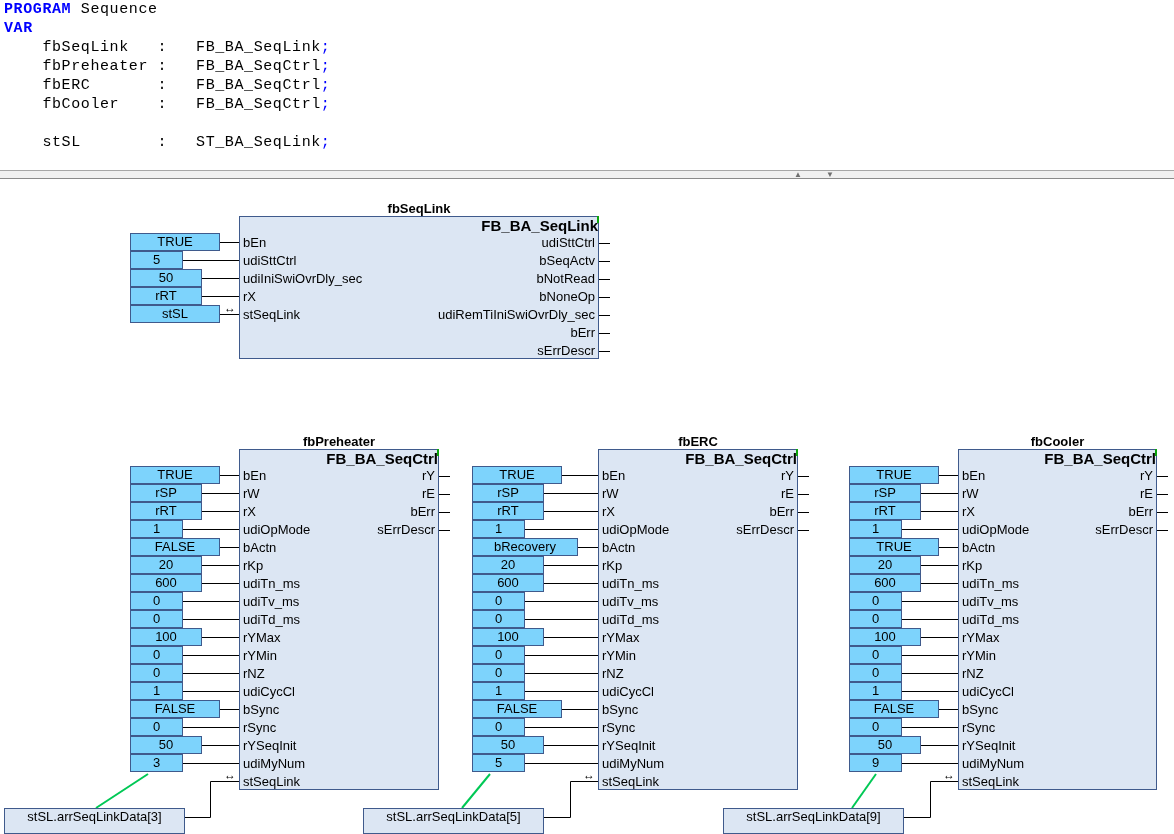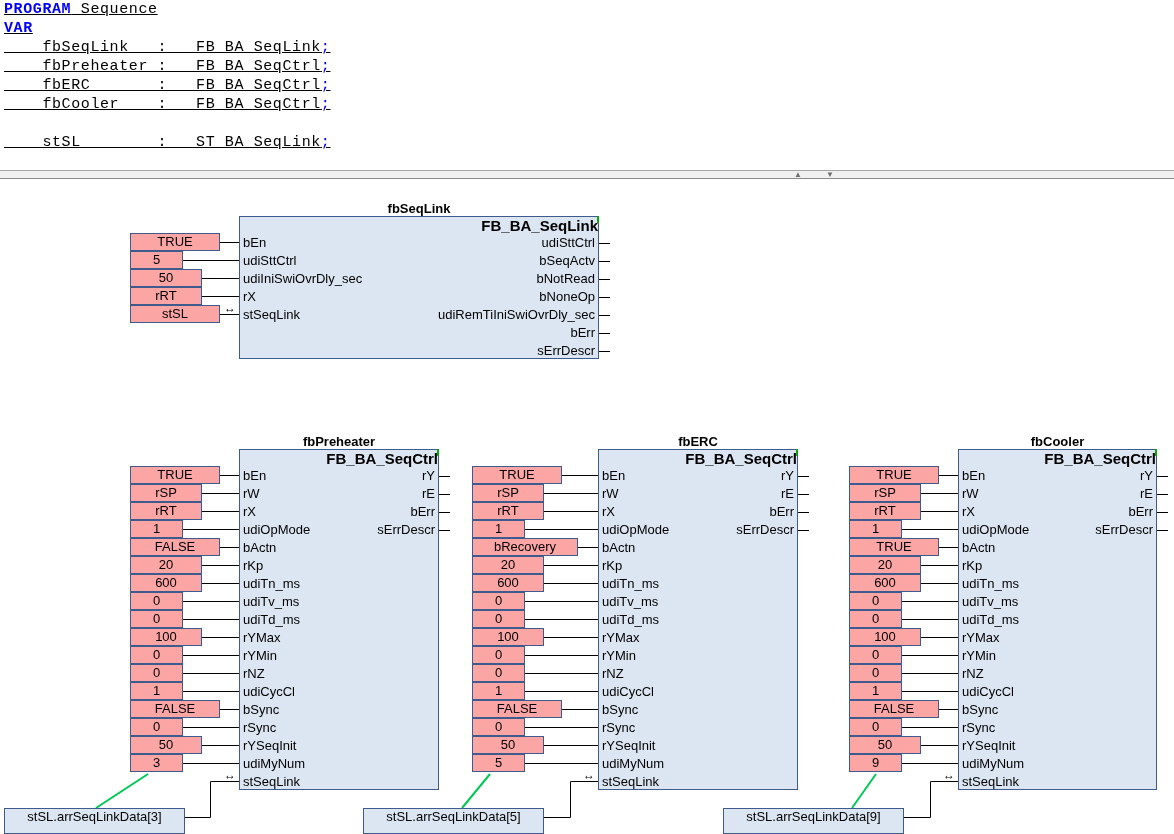--- a/index.html
+++ b/index.html
@@ -1,20 +1,20 @@
 <!DOCTYPE html>
 <html><head>
 <meta charset="utf-8">
 <style>
   html,body{margin:0;padding:0;background:#fff;}
   #screen{position:relative;width:1174px;height:834px;background:#fff;overflow:hidden;
           font-family:"Liberation Sans",sans-serif;color:#000;}
 
   
-  #code-pane{position:absolute;left:0;top:0;width:1174px;height:170px;background:#fff;text-decoration:underline;}
+  #code-pane{position:absolute;left:0;top:0;width:1174px;height:170px;background:#fff;}
   .cl{height:19px;line-height:19px;white-space:pre;
       font-family:"Liberation Mono",monospace;font-size:15px;letter-spacing:.6px;padding-left:4px;}
   .kw{color:#0000ff;font-weight:bold;}
   .semi{color:#0000ff;}
 
   
   #splitter{position:absolute;left:0;top:170px;width:1174px;height:9px;background:#f0f0f0;
             border-top:1px solid #a6a6a6;border-bottom:1px solid #8a8a8a;box-sizing:border-box;}
   #splitter-arrows{position:absolute;left:794px;top:169px;width:40px;height:11px;display:flex;
             justify-content:space-between;align-items:center;color:#6f6f6f;font-size:8px;line-height:8px;}
@@ -31,21 +31,21 @@
   .prow{display:flex;height:18px;line-height:18px;position:relative;padding:0 3px;font-size:13px;}
   .ilabel{white-space:nowrap;}
   .owrap{margin-left:auto;white-space:nowrap;}
   .olabel{white-space:nowrap;}
   .stub{position:absolute;right:-12px;top:9px;width:11px;height:1px;background:#000;display:block;}
   .olabel:empty + .stub{display:none;}
 
   .vals{position:absolute;z-index:2;}
   .vrow{display:flex;align-items:center;height:18px;}
   .box{display:block;height:18px;line-height:16px;box-sizing:border-box;text-align:center;
-       background:#fca5a5;border:1px solid #3f5a8c;font-size:13px;padding:0 6px;}
+       background:#7dd3fc;border:1px solid #3f5a8c;font-size:13px;padding:0 6px;}
   .box:empty{display:none;}
   .box:empty + .wire{display:none;}
   .wire{flex:1;height:1px;background:#000;display:block;}
 
   .linkbox{position:absolute;z-index:2;width:181px;height:26px;line-height:16px;box-sizing:border-box;
        background:#dce6f3;border:1px solid #3f5a8c;text-align:center;font-size:13px;}
   .io{position:absolute;z-index:3;font-size:12px;line-height:12px;color:#000;}
 </style>
 </head>
 <body>

